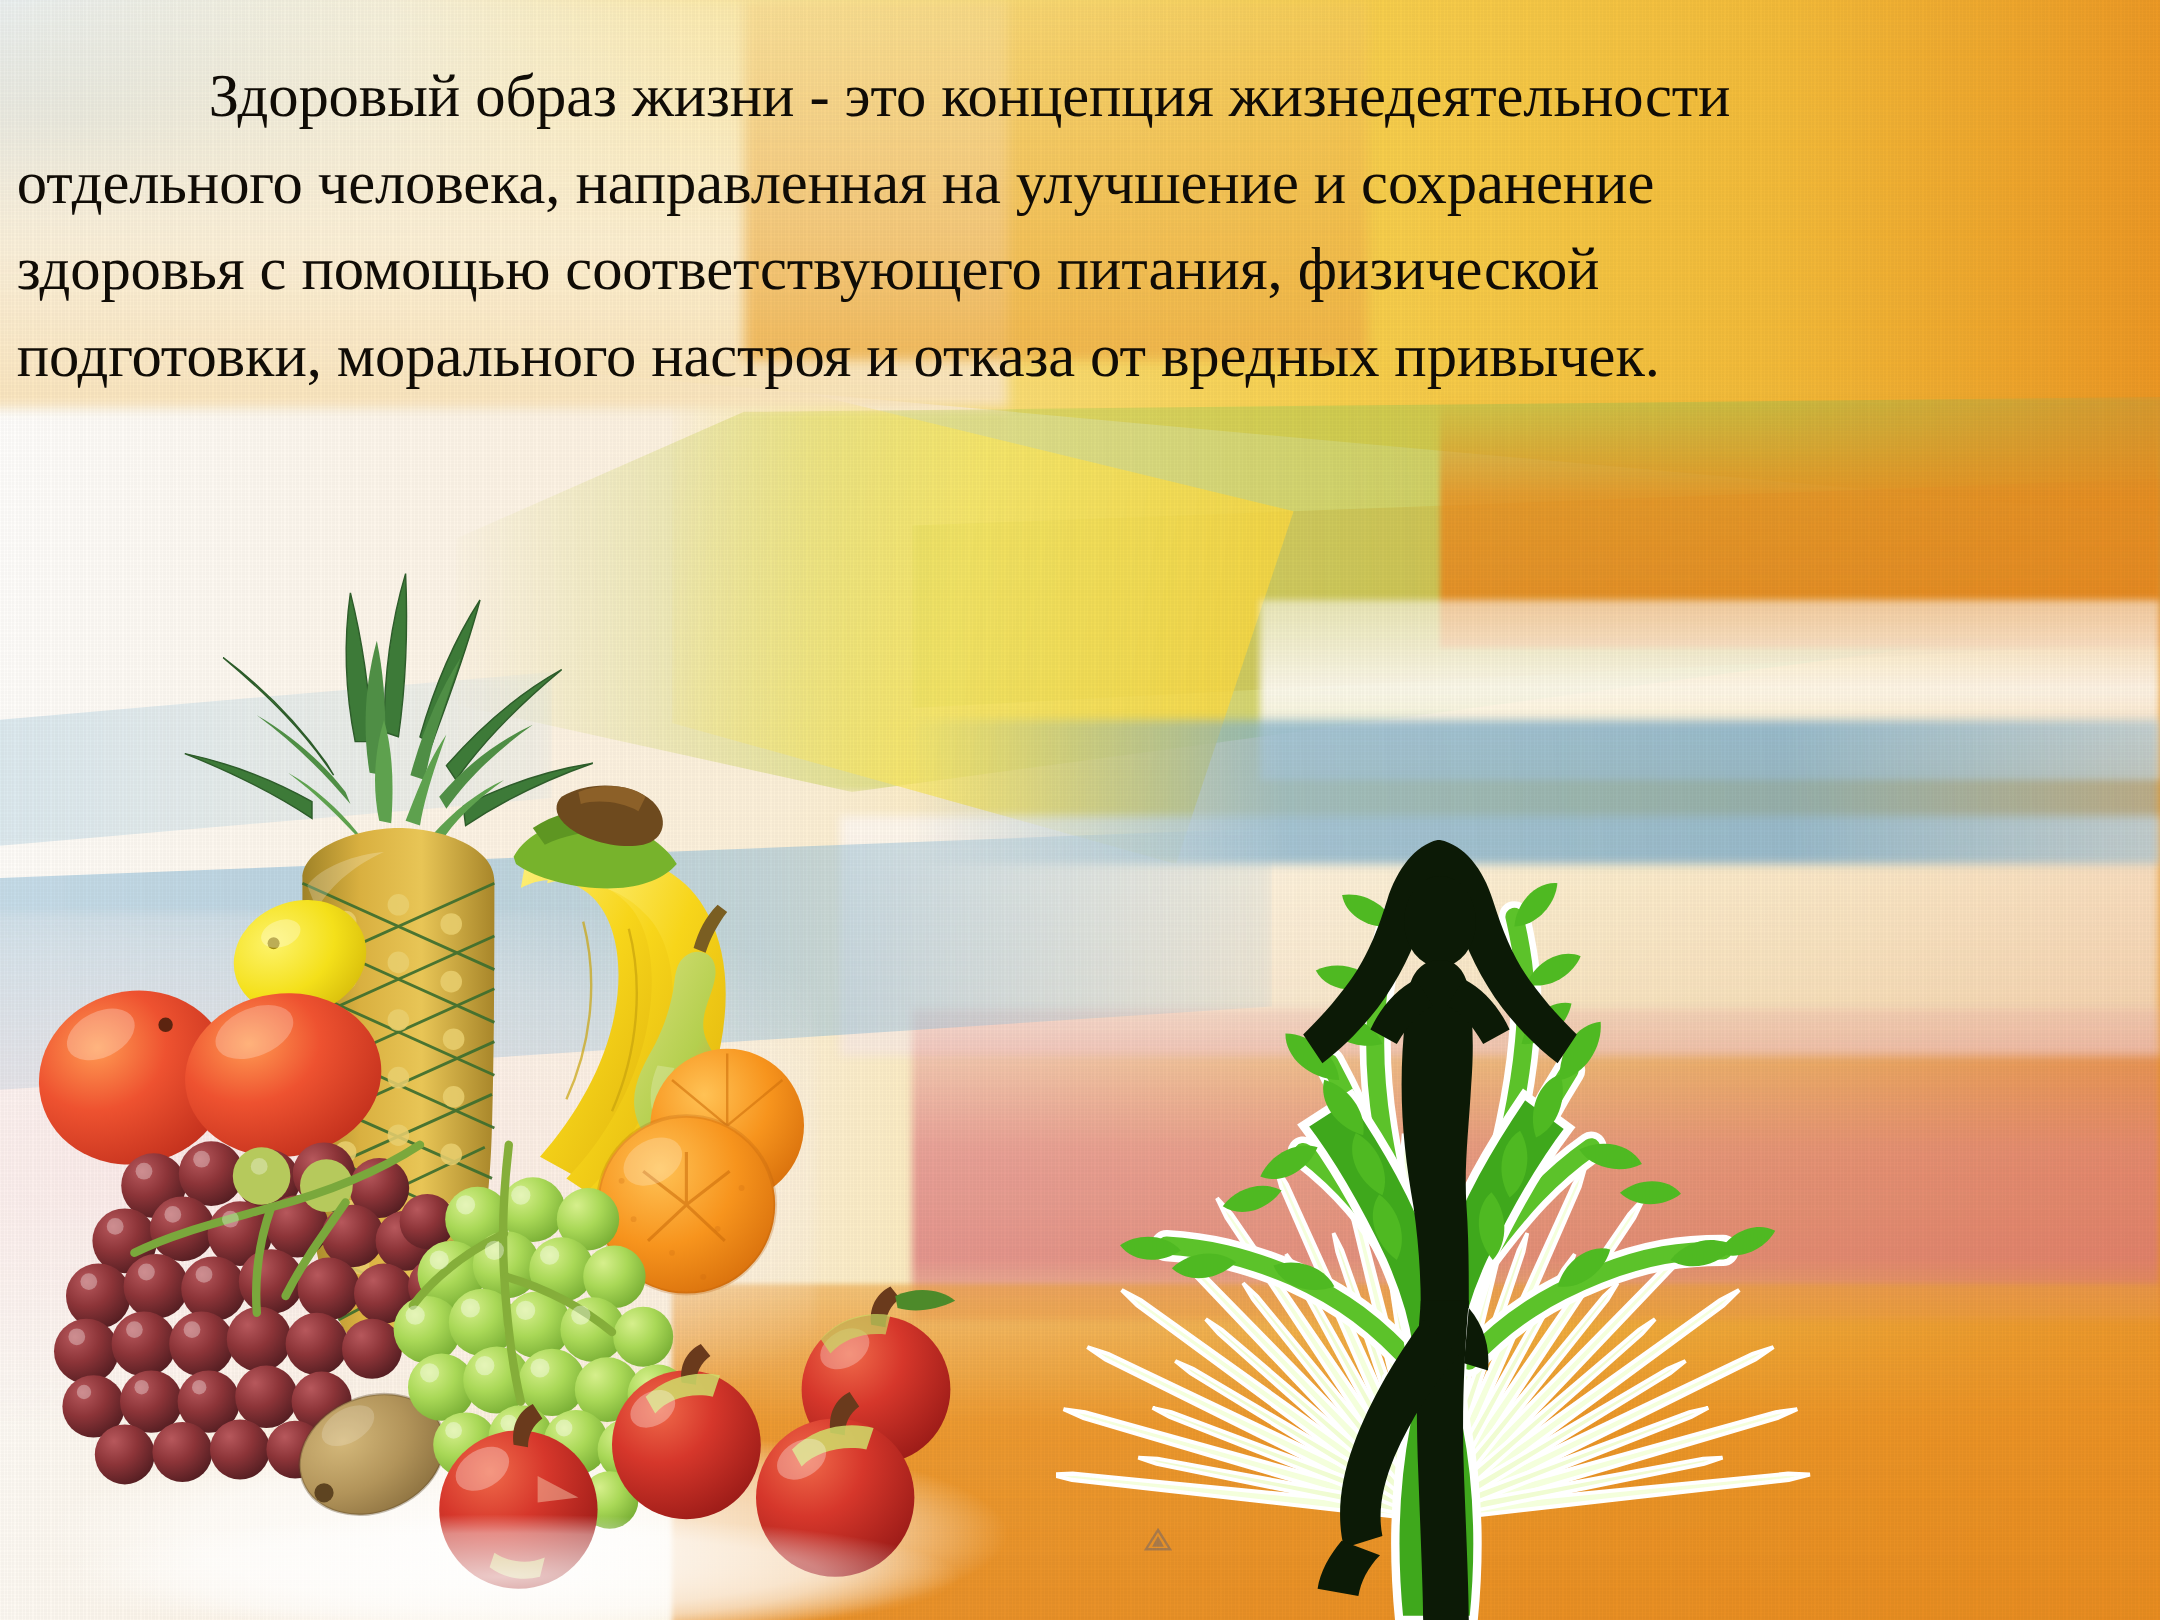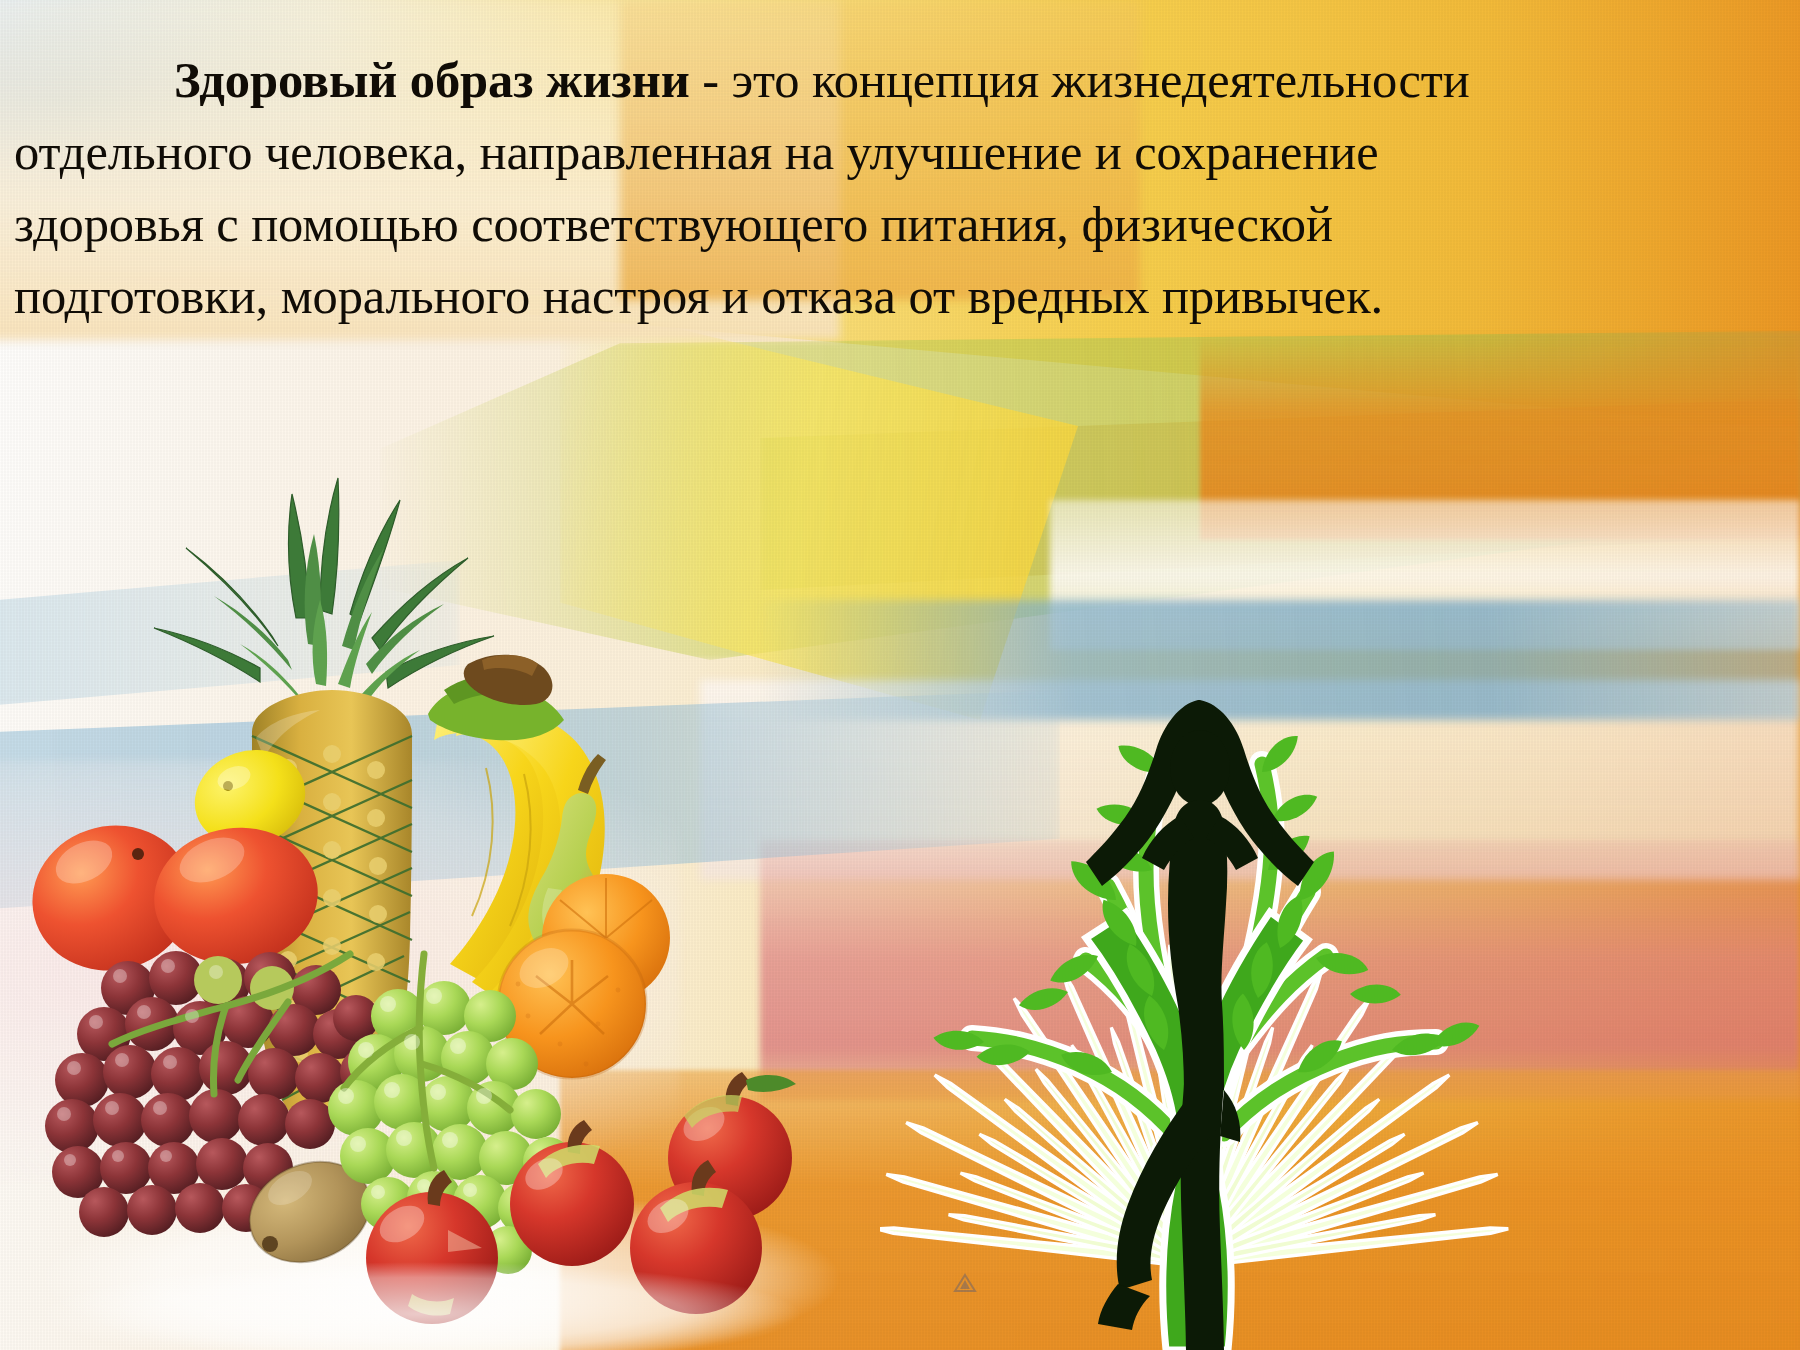--- a/index.html
+++ b/index.html
@@ -111,21 +111,21 @@
     mix-blend-mode:multiply;opacity:.75;
   }
 
   
   #textblock{
     position:absolute;top:44px;left:14px;width:1560px;
     font-size:50.5px;line-height:72px;color:#100c06;
     letter-spacing:-0.1px;
   }
   #textblock .ind{display:inline-block;width:160px;}
-  #textblock b{font-weight:bold;}
+  #textblock b{font-weight:normal;}
 
   
   #tree{position:absolute;left:880px;top:400px;width:640px;height:950px;}
   #tree svg{width:100%;height:100%;display:block;}
 
   
   #fruits{position:absolute;left:20px;top:468px;width:820px;height:882px;}
   #fruits svg{width:100%;height:100%;display:block;}
 
   .wm{position:absolute;left:952px;top:1272px;width:26px;height:22px;opacity:.33;}

